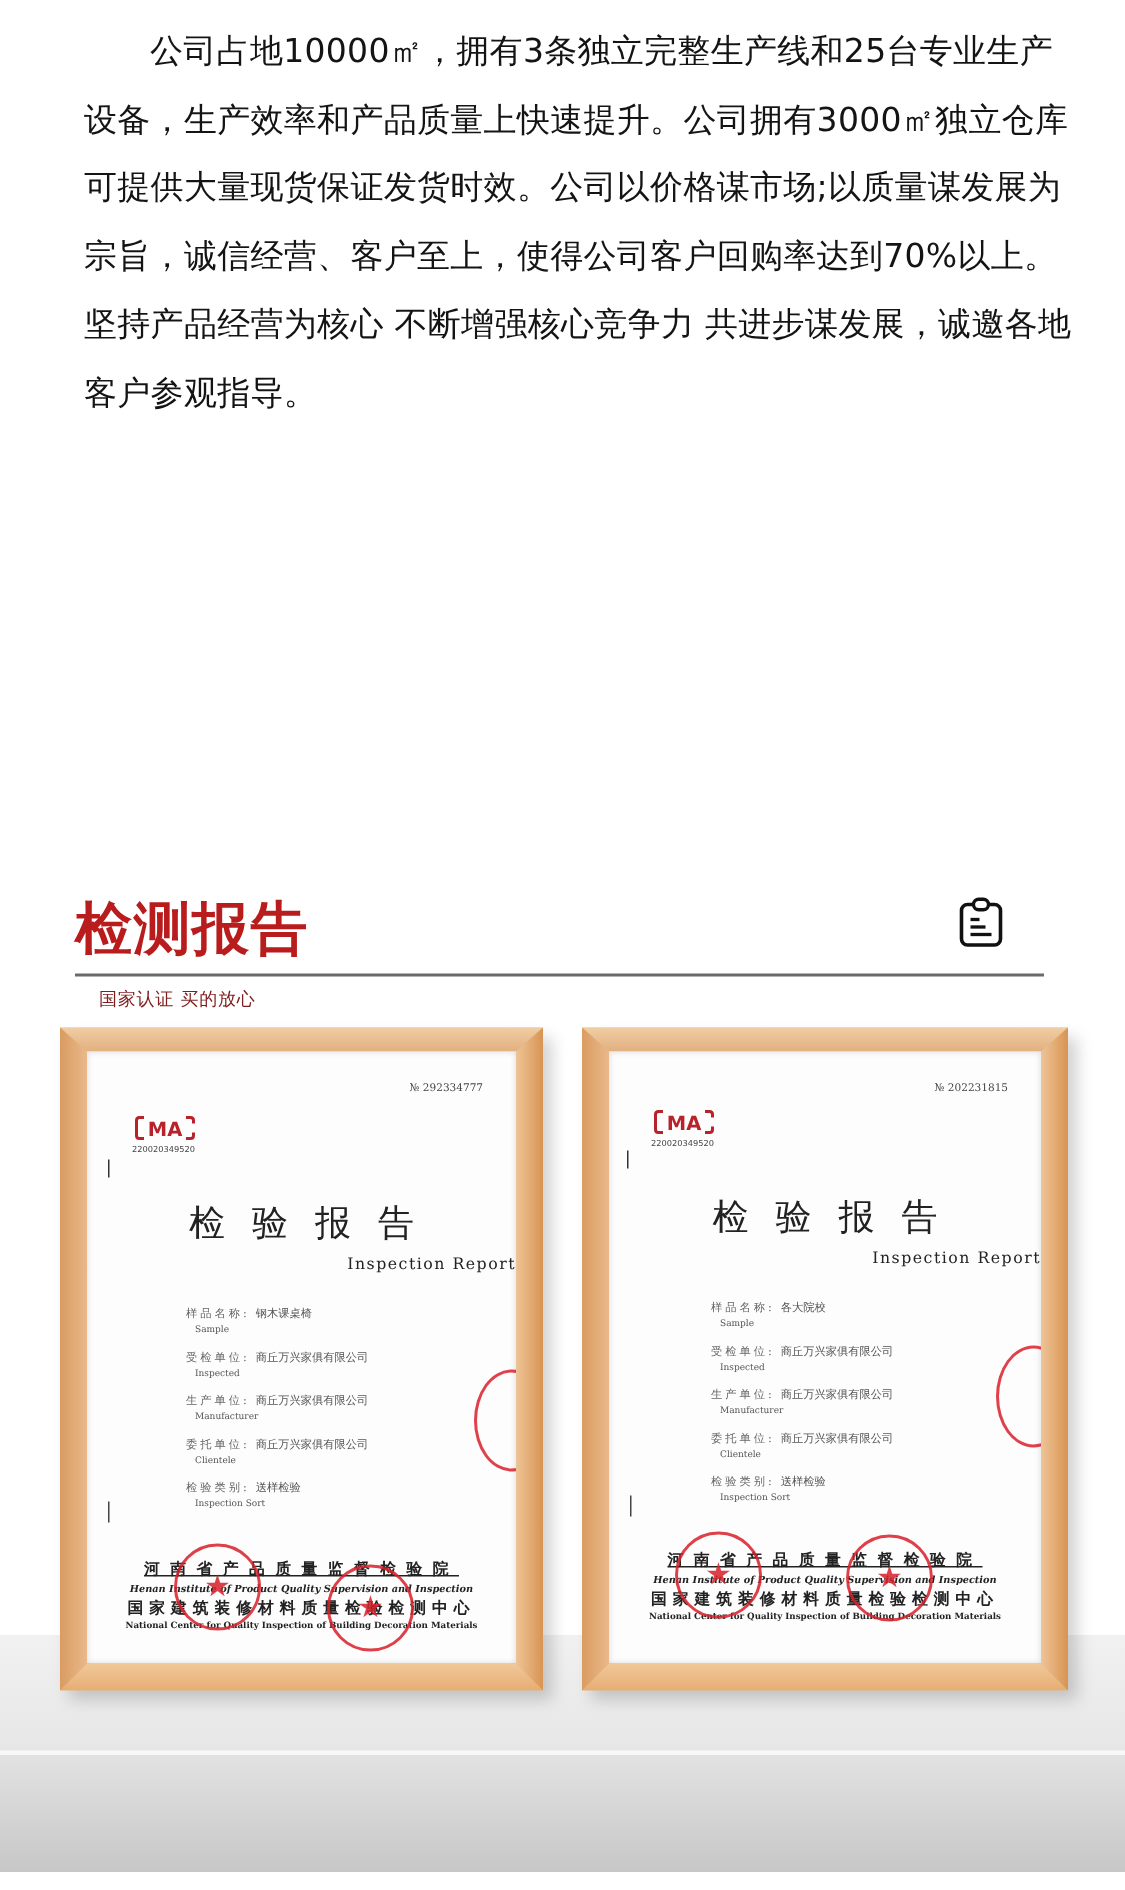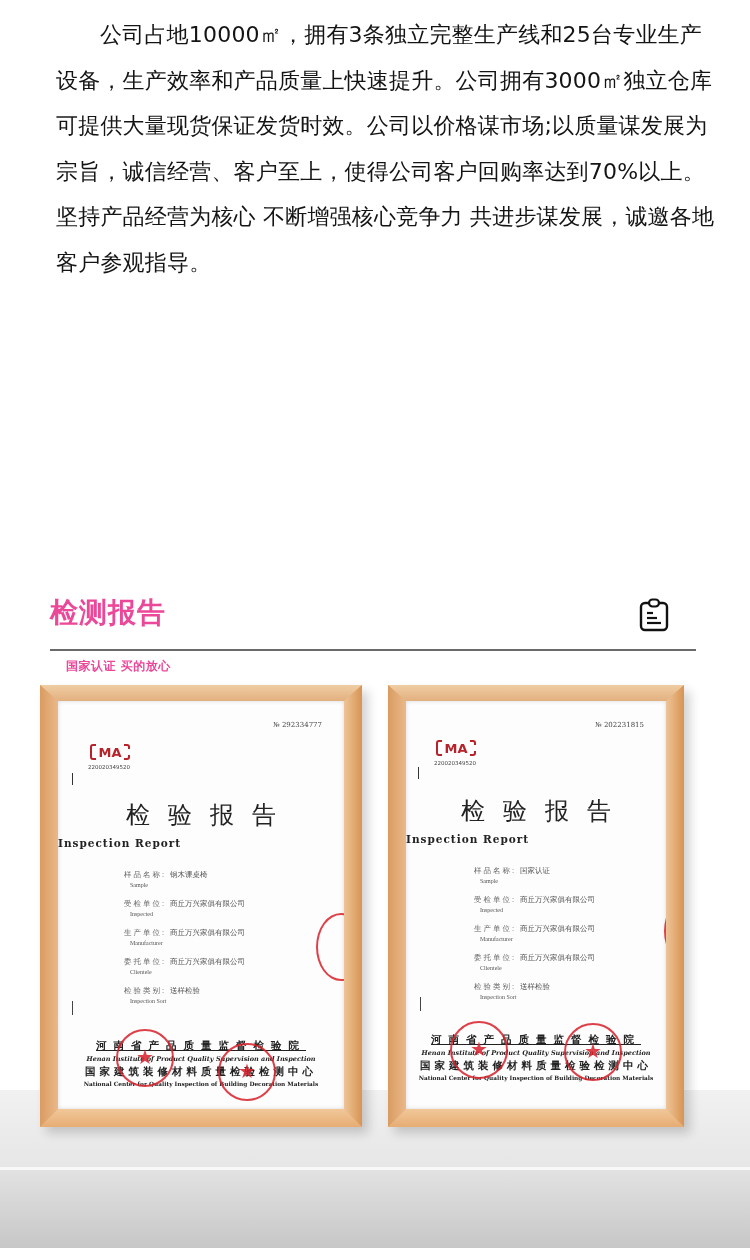--- a/index.html
+++ b/index.html
@@ -4,51 +4,51 @@
 <style>
   * { box-sizing: border-box; margin: 0; padding: 0; }
   html, body { width: 750px; height: 1260px; background: #ffffff; overflow: hidden; }
   body { position: relative; font-family: "DejaVu Sans", "Liberation Sans", sans-serif; color: #111; }
 
   .intro { position: absolute; left: 32px; top: 10px; width: 690px; }
   .para { font-size: 22px; line-height: 45.5px; color: #141414; letter-spacing: 0.2px; }
   .para .indent { display: inline-block; width: 44px; }
   .para2 { margin-top: 2px; margin-left: 24px; }
 
-  .section-title { position: absolute; left: 50px; top: 594px; font-size: 28px; font-weight: bold; color: #ec4899; letter-spacing: 1px; }
+  .section-title { position: absolute; left: 50px; top: 594px; font-size: 38px; font-weight: bold; color: #b91c1c; letter-spacing: 1px; }
   .clip-icon { position: absolute; left: 638px; top: 598px; width: 32px; height: 34px; }
   .divider { position: absolute; left: 50px; top: 649px; width: 646px; height: 2px; background: #6a6a6a; }
-  .subtitle { position: absolute; left: 50px; top: 658px; font-size: 12px; color: #ec4899; font-weight: bold; letter-spacing: 0.5px; padding-left: 16px; }
+  .subtitle { position: absolute; left: 50px; top: 658px; font-size: 12px; color: #7f1d1d; font-weight: normal; letter-spacing: 0.5px; padding-left: 16px; }
 
   .shelf-bg { position: absolute; left: 0; top: 1090px; width: 750px; height: 78px;
     background: linear-gradient(#f1f1f1, #e6e6e6); }
   .shelf-line { position: absolute; left: 0; top: 1167px; width: 750px; height: 3px; background: #f8f8f8; }
   .shelf-front { position: absolute; left: 0; top: 1170px; width: 750px; height: 78px;
     background: linear-gradient(#e2e2e2, #c7c7c7); }
 
   .frame { position: absolute; top: 685px; width: 322px; height: 442px;
     background: #e7b887;
     box-shadow: 6px 6px 10px rgba(0,0,0,0.18); }
   .frame.left { left: 40px; }
-  .frame.right { left: 388px; width: 296px; }
+  .frame.right { left: 388px; width: 324px; }
   .frame .top-bevel, .frame .bottom-bevel, .frame .left-bevel, .frame .right-bevel { position: absolute; }
   .frame .top-bevel { left: 0; top: 0; right: 0; height: 16px; background: linear-gradient(#f0cda3, #e2b080); clip-path: polygon(0 0, 100% 0, calc(100% - 18px) 100%, 18px 100%); }
   .frame .bottom-bevel { left: 0; bottom: 0; right: 0; height: 18px; background: linear-gradient(#f1c899, #e6ad74); clip-path: polygon(18px 0, calc(100% - 18px) 0, 100% 100%, 0 100%); }
   .frame .left-bevel { left: 0; top: 0; bottom: 0; width: 18px; background: linear-gradient(90deg, #d99c61, #eab88a); clip-path: polygon(0 0, 100% 16px, 100% calc(100% - 18px), 0 100%); }
   .frame .right-bevel { right: 0; top: 0; bottom: 0; width: 18px; background: linear-gradient(90deg, #eec498, #d89452); clip-path: polygon(0 16px, 100% 0, 100% 100%, 0 calc(100% - 18px)); }
 
   .paper { position: absolute; left: 18px; top: 16px; right: 18px; bottom: 18px; background: #fdfdfd;
     box-shadow: inset 0 0 4px rgba(0,0,0,0.15); overflow: hidden; font-family: "DejaVu Serif", "Liberation Serif", serif; }
   .report-no { position: absolute; right: 22px; top: 20px; font-size: 7px; color: #444; }
   .ma-logo { position: absolute; left: 32px; top: 42px; width: 40px; height: 18px; }
   .ma-code { position: absolute; left: 30px; top: 63px; font-size: 5.5px; color: #444; font-family: "DejaVu Sans", sans-serif; }
   .mark { position: absolute; left: 14px; top: 72px; width: 1.2px; height: 12px; background: #333; }
   .report-title { position: absolute; left: 0; right: 0; top: 98px; text-align: center; font-size: 24px; letter-spacing: 18px; padding-left: 18px; color: #222; }
-  .report-en { position: absolute; left: 0; right: 0; top: 136px; text-align: left; font-size: 10.5px; font-weight: bold; letter-spacing: 1px; color: #222; }
-  .fields { position: absolute; left: 66px; top: 162px; font-family: Liberation Serif, serif; }
+  .report-en { position: absolute; left: 0; right: 0; top: 136px; text-align: right; font-size: 10.5px; font-weight: normal; letter-spacing: 1px; color: #222; }
+  .fields { position: absolute; left: 66px; top: 162px; }
   .field { height: 29px; position: relative; }
   .field .lbl-cn { font-size: 7.5px; color: #666; letter-spacing: 2px; }
   .field .val { font-size: 7.5px; color: #555; margin-left: 4px; letter-spacing: 0; }
   .field .lbl-en { font-size: 6px; color: #555; display: block; margin-top: 1px; padding-left: 6px; }
   .inst { position: absolute; left: 0; right: 0; text-align: center; color: #222; }
   .inst.cn1 { top: 338px; font-size: 10.5px; letter-spacing: 7px; font-weight: bold; text-decoration: underline; }
   .inst.en1 { top: 354px; font-size: 6.5px; font-weight: bold; font-style: italic; }
   .inst.cn2 { top: 364px; font-size: 10.5px; letter-spacing: 4px; font-weight: bold; }
   .inst.en2 { top: 380px; font-size: 5.8px; font-weight: bold; }
   .stamp { position: absolute; width: 58px; height: 58px; border-radius: 50%; border: 2.5px solid #d8202a; opacity: 0.85; }
@@ -144,21 +144,21 @@
       <path d="M34 2 H37 Q39 2 39 4 V6" fill="none" stroke="#b8222a" stroke-width="2"></path>
       <path d="M34 16 H37 Q39 16 39 14 V12" fill="none" stroke="#b8222a" stroke-width="2"></path>
       <text x="20" y="14" text-anchor="middle" font-size="13" font-weight="bold" fill="#b8222a" font-family="DejaVu Sans, sans-serif">MA</text>
     </svg>
     <div class="ma-code" style="top:59px; left:28px;">220020349520</div>
     <div class="mark" style="left:12px; top:66px;"></div>
     <div class="report-title" style="top:94px;">检验报告</div>
     <div class="report-en" style="top:132px;">Inspection Report</div>
     <div class="fields" style="left:68px; top:158px;">
       <div class="field">
-        <span class="lbl-cn">样品名称:</span><span class="val">国家认证</span>
+        <span class="lbl-cn">样品名称:</span><span class="val">各大院校</span>
         <span class="lbl-en">Sample</span>
       </div>
       <div class="field">
         <span class="lbl-cn">受检单位:</span><span class="val">商丘万兴家俱有限公司</span>
         <span class="lbl-en">Inspected</span>
       </div>
       <div class="field">
         <span class="lbl-cn">生产单位:</span><span class="val">商丘万兴家俱有限公司</span>
         <span class="lbl-en">Manufacturer</span>
       </div>

